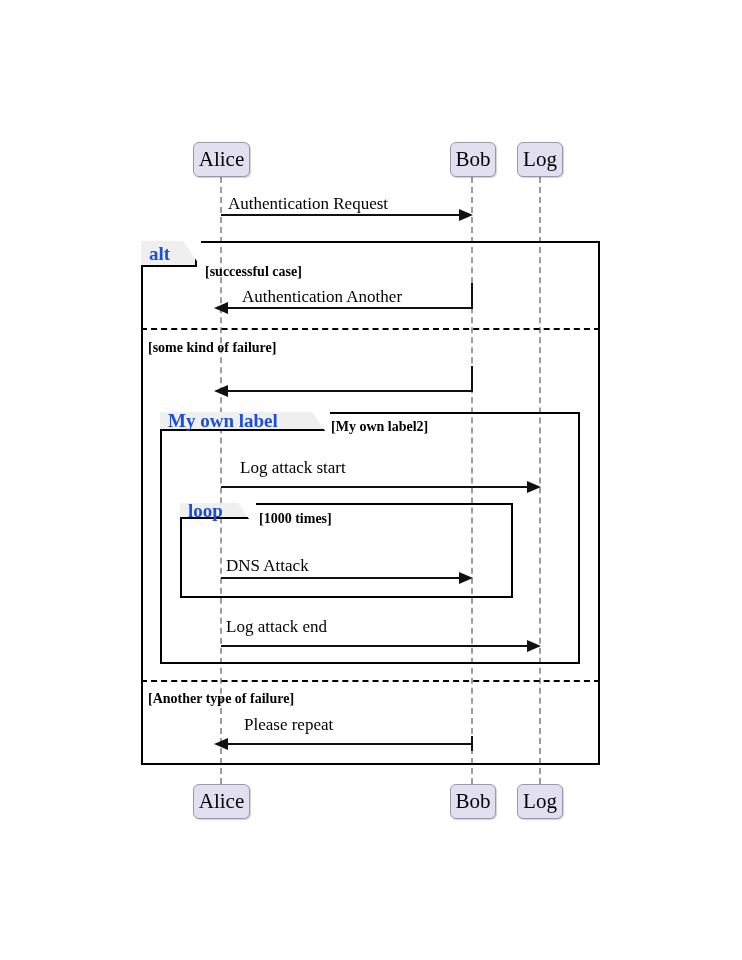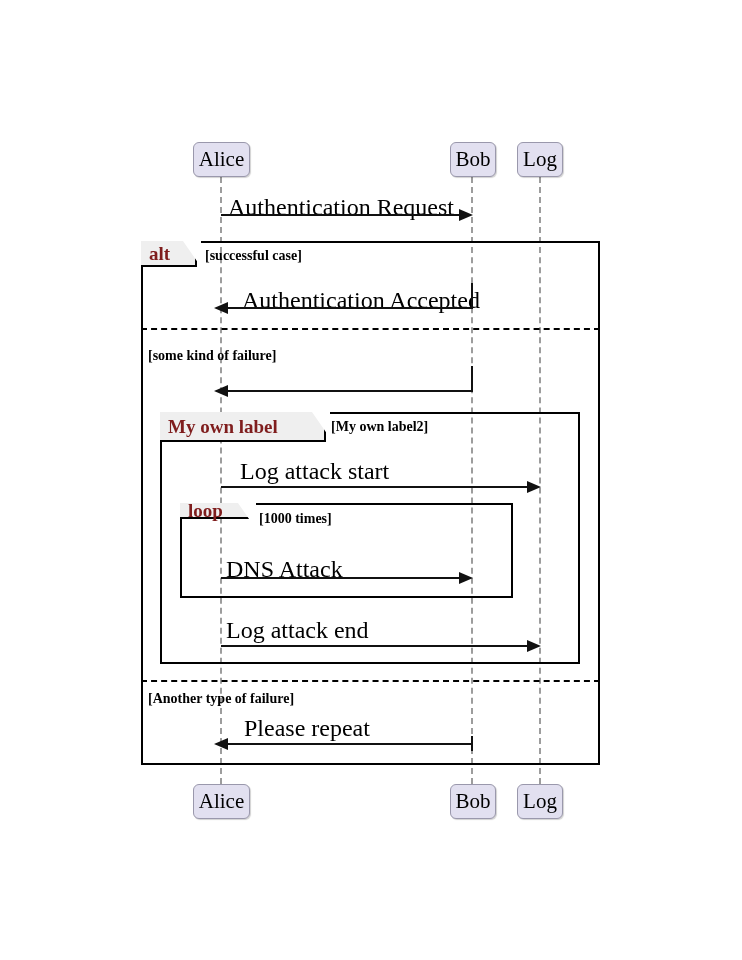--- a/index.html
+++ b/index.html
@@ -51,21 +51,21 @@
     box-sizing: border-box;
     background: #EFEFEF;
     border-right: 2px solid #000;
     border-bottom: 2px solid #000;
     display: flex;
     align-items: center;
     padding-left: 8px;
     font-weight: bold;
     font-size: 19px;
     line-height: 1;
-    color: #7f1d1d;
+    color: #1d4ed8;
   }
   .frame-tab-notch {
     position: absolute;
     background: #ffffff;
   }
   .frame-guard {
     position: absolute;
     font-weight: bold;
     font-size: 14px;
     line-height: 1;
@@ -78,21 +78,21 @@
     border-top: 2px dashed #000000;
   }
   
   .msg-line {
     position: absolute;
     height: 0;
     border-top: 2px solid #111111;
   }
   .msg-label {
     position: absolute;
-    font-size: 24px;
+    font-size: 17px;
     line-height: 1;
     white-space: nowrap;
     color: #000000;
   }
   .arrowhead {
     position: absolute;
     width: 0;
     height: 0;
   }
   .arrowhead.right {
@@ -133,36 +133,36 @@
   <div class="msg-label" style="left:228px; top:195px;">Authentication Request</div>
   <div class="msg-line" style="left:221px; top:214px; width:244px;"></div>
   <div class="arrowhead right" style="left:459px; top:209px;"></div>
 
   <div class="frame" style="left:141px; top:241px; width:459px; height:524px;"></div>
   <div class="frame-tab" style="left:141px; top:241px; width:56px; height:26px;">
       <span>alt</span>
     </div>
   <div class="frame-tab-notch" style="left:183px; top:241px; width:18px; height:26px;
               clip-path: polygon(0 0, 100% 0, 100% 100%);"></div>
-  <div class="frame-guard" style="left:205px; top:249px;">[successful case]</div>
-
-  <div class="msg-label" style="left:242px; top:288px;">Authentication Accepted</div>
+  <div class="frame-guard" style="left:205px; top:265px;">[successful case]</div>
+
+  <div class="msg-label" style="left:242px; top:288px;">Authentication Another</div>
   <div class="msg-line" style="left:227px; top:307px; width:245px;"></div>
   <div class="arrowhead left" style="left:214px; top:302px;"></div>
   <div class="msg-stub" style="left:471px; top:283px; height:26px;"></div>
 
   <div class="frame-sep" style="left:141px; top:328px; width:459px;"></div>
-  <div class="frame-guard" style="left:148px; top:341px;margin-top:8px;">[some kind of failure]</div>
+  <div class="frame-guard" style="left:148px; top:341px;">[some kind of failure]</div>
 
   <div class="msg-line" style="left:227px; top:390px; width:245px;"></div>
   <div class="arrowhead left" style="left:214px; top:385px;"></div>
   <div class="msg-stub" style="left:471px; top:366px; height:26px;"></div>
 
   <div class="frame" style="left:160px; top:412px; width:420px; height:252px;"></div>
-  <div class="frame-tab" style="left:160px; top:412px; width:166px; height:30px;">
+  <div class="frame-tab" style="left:160px; top:412px; width:166px; height:19px;">
       <span>My own label</span>
     </div>
   <div class="frame-tab-notch" style="left:312px; top:412px; width:18px; height:26px;
               clip-path: polygon(0 0, 100% 0, 100% 100%);"></div>
   <div class="frame-guard" style="left:331px; top:420px;">[My own label2]</div>
 
   <div class="msg-label" style="left:240px; top:459px;">Log attack start</div>
   <div class="msg-line" style="left:221px; top:486px; width:312px;"></div>
   <div class="arrowhead right" style="left:527px; top:481px;"></div>
 

